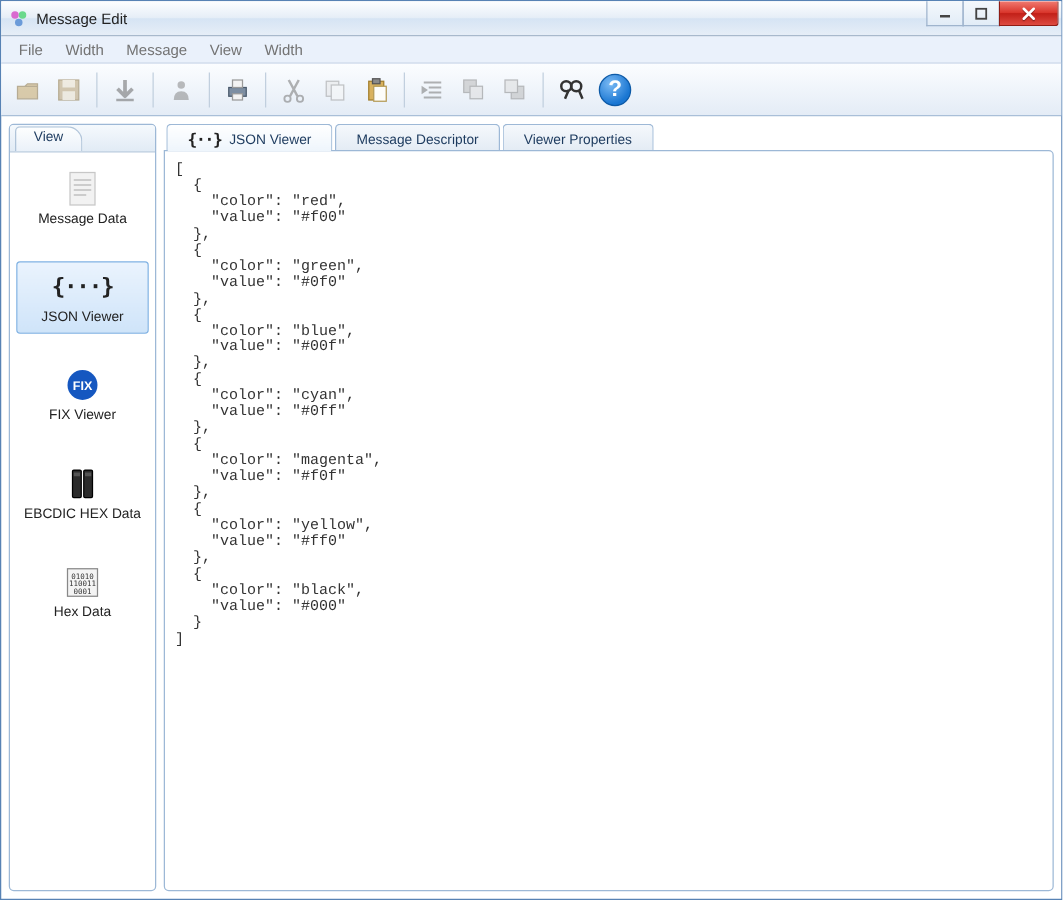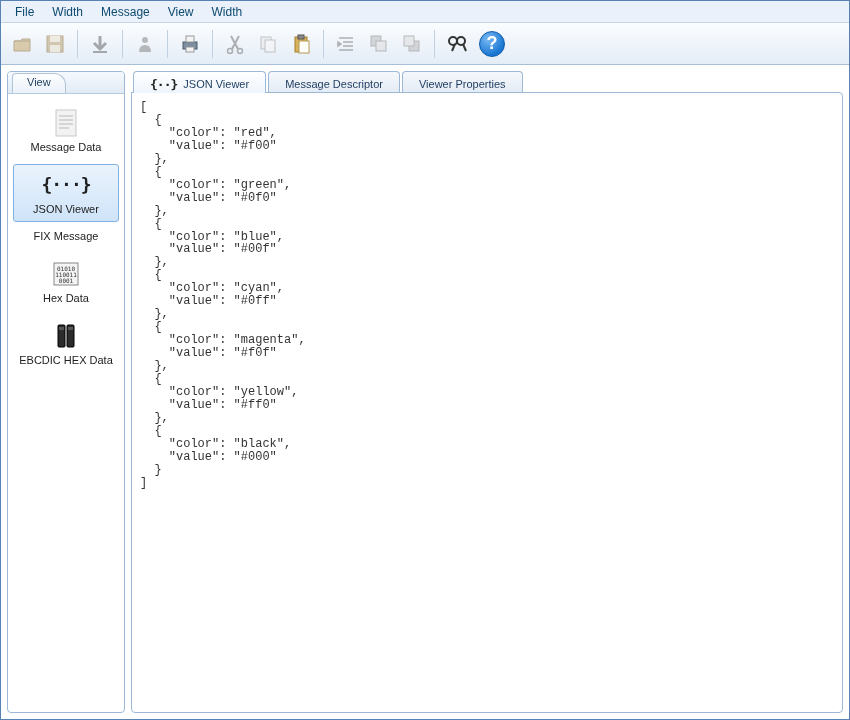--- a/index.html
+++ b/index.html
@@ -63,21 +63,21 @@
     height: 22px;
     background: #eaf1fb;
     border-bottom: 1px solid #c6d4e6;
     display: flex;
     align-items: center;
     padding-left: 6px;
     gap: 2px;
   }
   .menu-item {
     padding: 2px 8px;
-    color: #0c4a6e;
+    color: #737373;
   }
   
   .toolbar {
     height: 42px;
     background: linear-gradient(#fbfdff,#e4ecf6);
     border-bottom: 1px solid #a9bfd8;
     display: flex;
     align-items: center;
     padding: 0 6px;
     gap: 3px;
@@ -143,21 +143,21 @@
     font-size: 11px;
     color: #1c3a5e;
   }
   .sidebar-body {
     flex: 1;
     overflow-y: auto;
     padding: 8px 0;
     display: flex;
     flex-direction: column;
     align-items: center;
-    gap: 3px;
+    gap: 20px;
   }
   .side-item {
     width: 106px;
     padding: 4px 2px 6px;
     text-align: center;
     border: 1px solid transparent;
     border-radius: 3px;
     font-size: 11px;
     color: #222;
     cursor: default;
@@ -230,20 +230,47 @@
     color: #222;
     letter-spacing: -1px;
   }
   .json-glyph-sm { font-size: 13px; }
 </style>
 </head>
 <body>
 
 <div class="window">
 
+  <div class="titlebar">
+    <span class="app-icon">
+      <svg width="16" height="16" viewBox="0 0 16 16">
+        <circle cx="5" cy="5" r="3" fill="#d96bd0"></circle>
+        <circle cx="11" cy="5" r="3" fill="#6bd98c"></circle>
+        <circle cx="8" cy="11" r="3" fill="#6b9bd9"></circle>
+      </svg>
+    </span>
+    <span class="title">Message Edit</span>
+    <div class="win-buttons">
+      <div class="win-btn">
+        <svg width="10" height="10">
+            <line x1="1" y1="7" x2="9" y2="7" stroke="#444" stroke-width="2"></line>
+          </svg>
+      </div>
+      <div class="win-btn">
+        <svg width="10" height="10">
+            <rect x="1" y="1" width="8" height="8" fill="none" stroke="#444" stroke-width="1.5"></rect>
+          </svg>
+      </div>
+      <div class="win-btn close">
+        <svg width="12" height="12">
+            <path d="M2,2 L10,10 M10,2 L2,10" stroke="#fff" stroke-width="2" stroke-linecap="round"></path>
+          </svg>
+      </div>
+    </div>
+  </div>
 
   <div class="menubar">
     <span class="menu-item">File</span>
     <span class="menu-item">Width</span>
     <span class="menu-item">Message</span>
     <span class="menu-item">View</span>
     <span class="menu-item">Width</span>
   </div>
 
   <div class="toolbar">
@@ -355,47 +382,53 @@
         <div class="side-item selected">
           <div class="side-icon">
             <span class="json-glyph">{···}</span>
           </div>
           <div class="side-label">JSON Viewer</div>
         </div>
 
 
 
         <div class="side-item">
-          <div class="side-label">FIX Message</div>
+          <div class="side-icon">
+            <svg width="28" height="28">
+                <circle cx="14" cy="14" r="12" fill="#1557c0"></circle>
+                <text x="14" y="18" text-anchor="middle" fill="#fff" font-size="10" font-family="Arial" font-weight="bold">FIX</text>
+              </svg>
+          </div>
+          <div class="side-label">FIX Viewer</div>
+        </div>
+
+        <div class="side-item">
+          <div class="side-icon">
+            <svg width="28" height="28">
+                <rect x="6" y="3" width="7" height="22" rx="1" fill="#2b2b2b" stroke="#000"></rect>
+                <rect x="15" y="3" width="7" height="22" rx="1" fill="#2b2b2b" stroke="#000"></rect>
+                <rect x="7" y="5" width="5" height="3" fill="#555"></rect>
+                <rect x="16" y="5" width="5" height="3" fill="#555"></rect>
+              </svg>
+          </div>
+          <div class="side-label">EBCDIC HEX Data</div>
         </div>
 
         <div class="side-item">
           <div class="side-icon">
             <svg width="28" height="26">
                 <rect x="2" y="2" width="24" height="22" fill="#f4f4f4" stroke="#888"></rect>
                 <text x="14" y="10" text-anchor="middle" font-size="6" fill="#333" font-family="monospace">01010</text>
                 <text x="14" y="16" text-anchor="middle" font-size="6" fill="#333" font-family="monospace">110011</text>
                 <text x="14" y="22" text-anchor="middle" font-size="6" fill="#333" font-family="monospace">0001</text>
               </svg>
           </div>
           <div class="side-label">Hex Data</div>
         </div>
 
-        <div class="side-item">
-          <div class="side-icon">
-            <svg width="28" height="28">
-                <rect x="6" y="3" width="7" height="22" rx="1" fill="#2b2b2b" stroke="#000"></rect>
-                <rect x="15" y="3" width="7" height="22" rx="1" fill="#2b2b2b" stroke="#000"></rect>
-                <rect x="7" y="5" width="5" height="3" fill="#555"></rect>
-                <rect x="16" y="5" width="5" height="3" fill="#555"></rect>
-              </svg>
-          </div>
-          <div class="side-label">EBCDIC HEX Data</div>
-        </div>
-
       </div>
     </div>
 
     <div class="main">
       <div class="main-tabs">
         <div class="main-tab active">
           <span class="json-glyph json-glyph-sm">{··}</span>
           <span>JSON Viewer</span>
         </div>
         <div class="main-tab">

